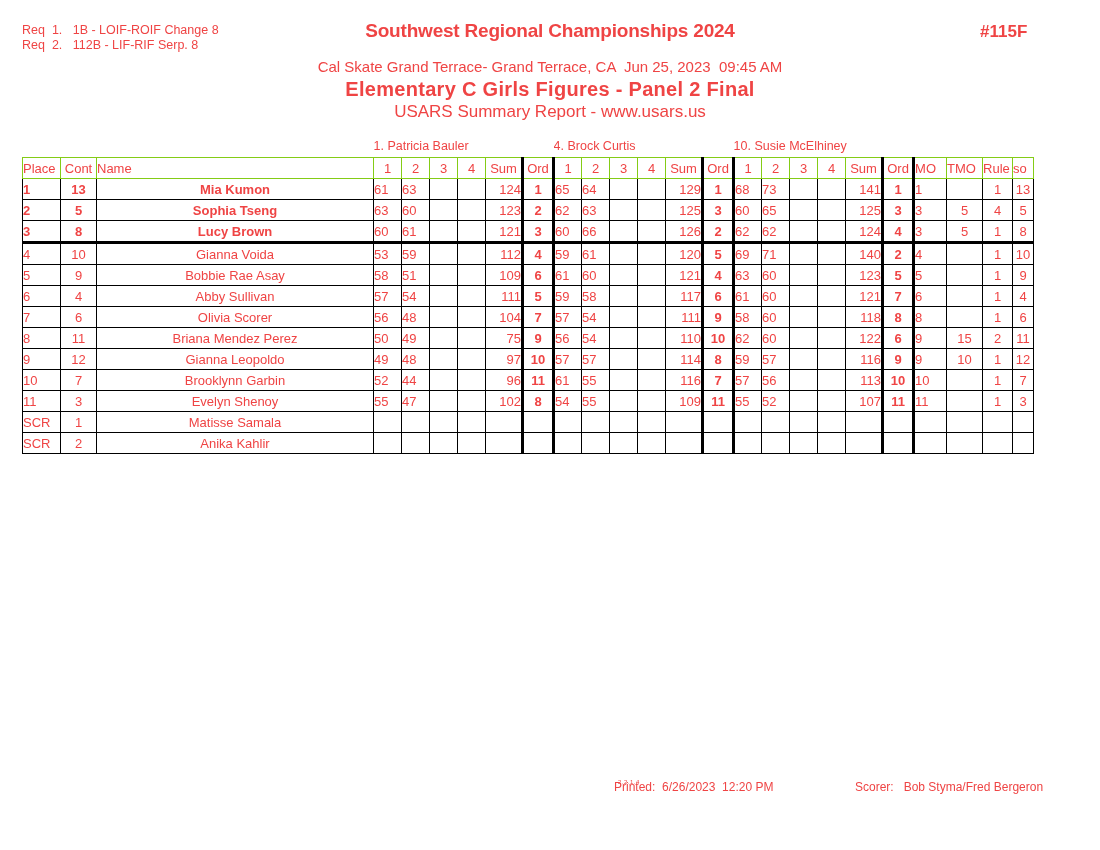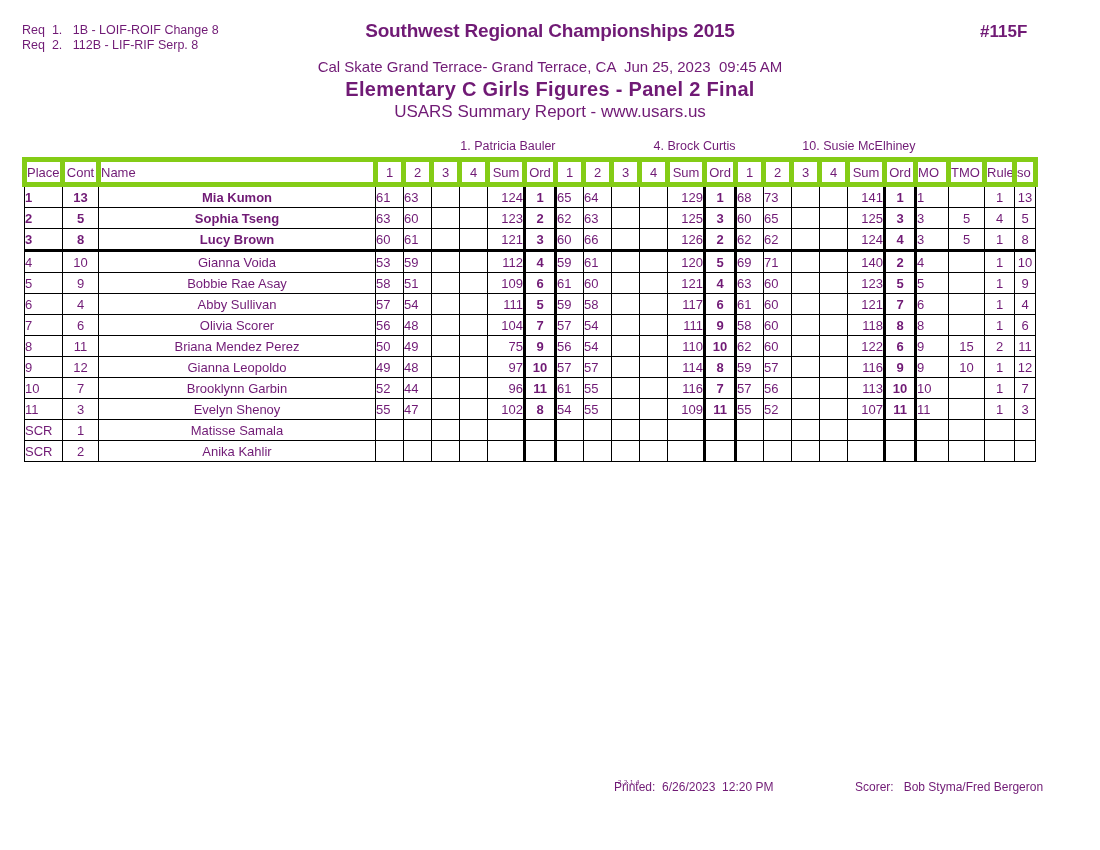--- a/index.html
+++ b/index.html
@@ -1,40 +1,40 @@
 <!DOCTYPE html>
 <html><head>
 <meta charset="utf-8">
 <style>
   html,body { margin:0; padding:0; background:#fff; }
   .page {
     position:relative; width:1100px; height:850px; background:#ffffff;
-    font-family:"Liberation Sans","DejaVu Sans",sans-serif; color:#701a75;
+    font-family:"Liberation Sans","DejaVu Sans",sans-serif; color:#ef4444;
     overflow:hidden;
   }
   .pre { white-space:pre; }
 
   
   .req-block { position:absolute; left:22px; top:23px; font-size:12.5px; line-height:15px; }
   .event-no  { position:absolute; left:980px; top:22px; font-size:17px; font-weight:bold; }
   .head-center { position:absolute; left:0; right:0; top:20px; text-align:center; }
   .title1 { font-size:19px; font-weight:bold; line-height:22px; letter-spacing:-0.2px; }
   .title2 { font-size:15px; line-height:20px;margin-top:15px; }
   .title3 { font-size:20px; font-weight:bold; line-height:24px; letter-spacing:0.3px; }
   .title4 { font-size:17px; line-height:22px; }
 
   
   .tablewrap { position:absolute; left:22px; top:135px; }
   table.results { border-collapse:collapse; table-layout:fixed; width:1011px; font-size:13px; }
   table.results td { padding:0; overflow:hidden; white-space:nowrap; height:20px; line-height:19px; }
 
-  tr.judge-row td { border:none; height:22px;text-align:right; }
+  tr.judge-row td { border:none; height:22px; }
   td.judge-box { border:1px solid #000; font-size:12.5px; text-align:left; padding-left:4px; white-space:pre; }
 
-  tr.hdr td { border:5px solid #84cc16; height:20px; }
+  tr.hdr td { border:1px solid #84cc16; height:20px; }
   td.hl { text-align:left; padding-left:3px; }
   td.c  { text-align:center; }
 
   tr.data td { border:1px solid #000; }
   td.place { text-align:left; padding-left:4px; }
   td.cont  { text-align:center; }
   td.name  { text-align:center; padding-left:5px; }
   td.s     { text-align:left; padding-left:3px; }
   td.sum   { text-align:right; padding-right:2px; }
   td.ord   { text-align:center; font-weight:bold;
@@ -58,21 +58,21 @@
 <div class="page">
 
   <div class="req-block">
     <div class="pre">Req  1.   1B - LOIF-ROIF Change 8</div>
     <div class="pre">Req  2.   112B - LIF-RIF Serp. 8</div>
   </div>
 
   <div class="event-no">#115F</div>
 
   <div class="head-center">
-    <div class="title1 pre">Southwest Regional Championships 2015</div>
+    <div class="title1 pre">Southwest Regional Championships 2024</div>
     <div class="title2 pre">Cal Skate Grand Terrace- Grand Terrace, CA  Jun 25, 2023  09:45 AM</div>
     <div class="title3 pre">Elementary C Girls Figures - Panel 2 Final</div>
     <div class="title4 pre">USARS Summary Report - www.usars.us</div>
   </div>
 
   <div class="tablewrap">
     <table class="results">
       <colgroup>
         <col style="width:38px">
           <col style="width:36px">

